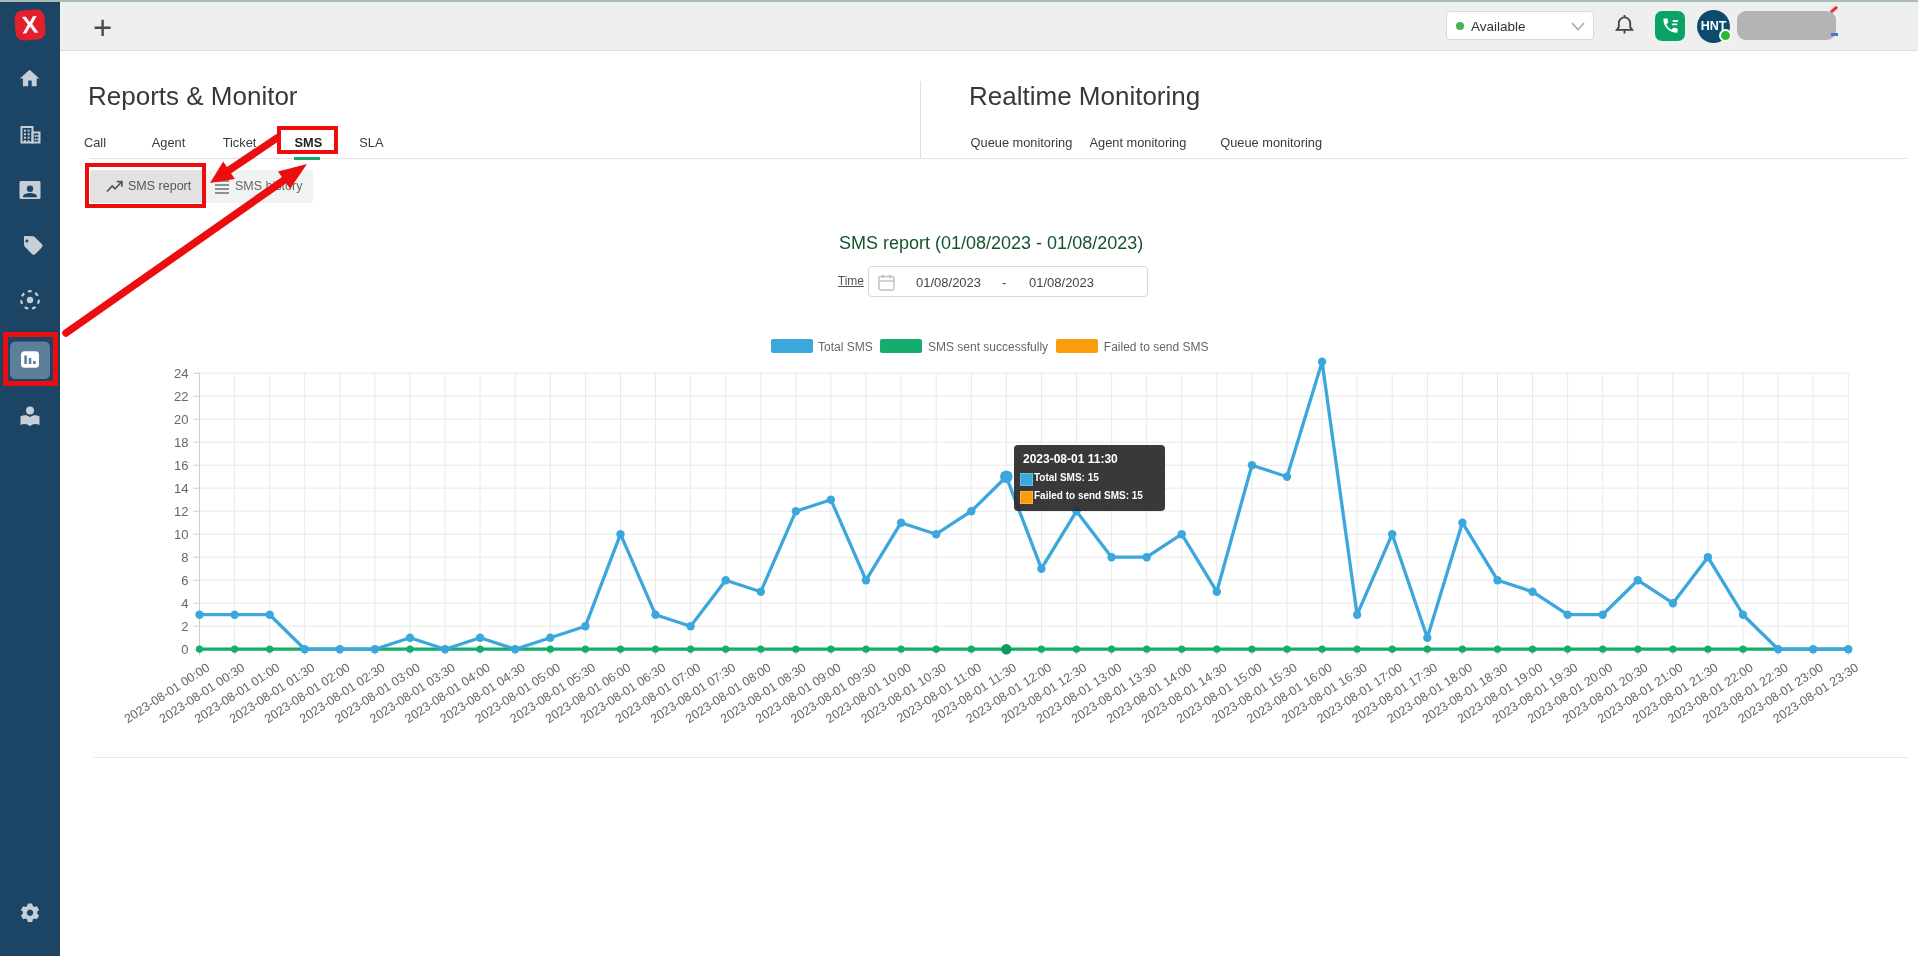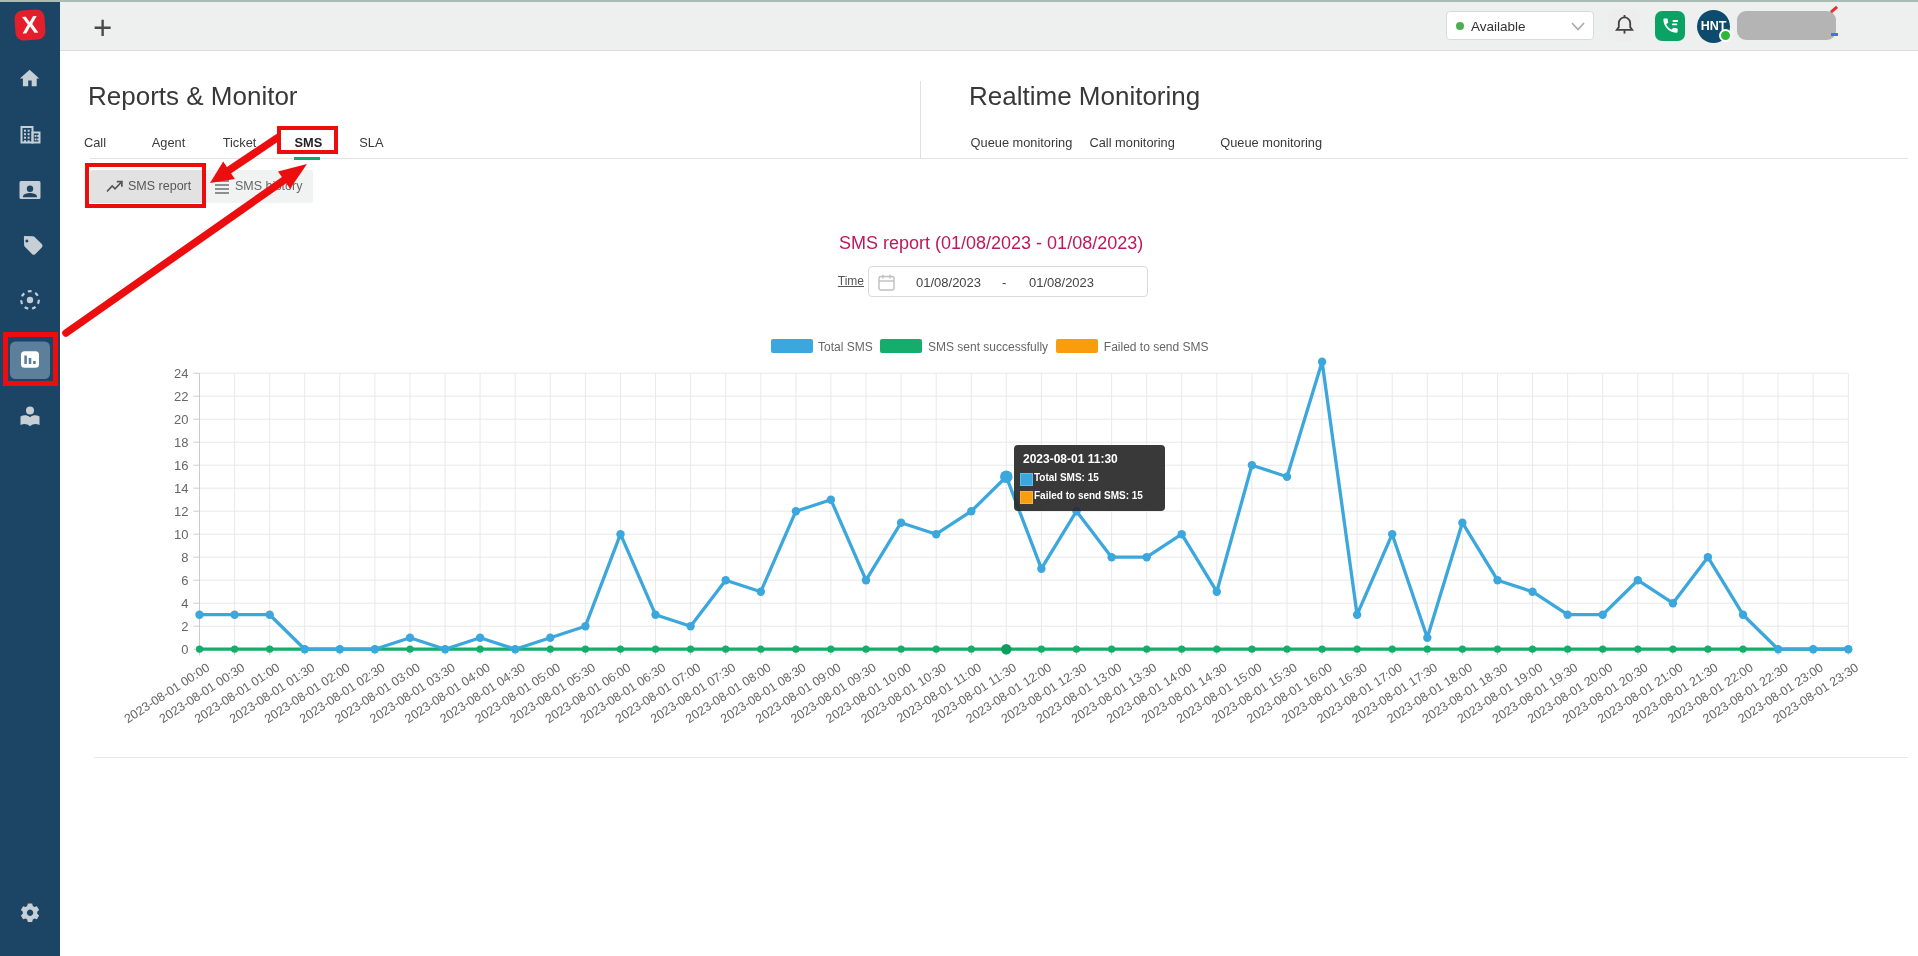--- a/index.html
+++ b/index.html
@@ -21,21 +21,21 @@
 h1 { font-size:26px; font-weight:400; color:#383838; }
 #h1l { left:88px; top:80.5px; }
 #h1r { left:969px; top:80.5px; }
 .tab { position:absolute; top:134.5px; font-size:12.8px; color:#3a3a3a; }
 #tabline { left:90px; top:158.2px; width:1818px; height:1px; background:#e3e3e3; }
 #vdiv { left:920px; top:81px; width:1px; height:77px; background:#e0e0e0; }
 #greenbar { left:293.5px; top:156.5px; width:26px; height:3.6px; background:#0fa96b; }
 #btn1 { left:90px; top:169.7px; width:114px; height:33.2px; background:#e2e2e3; border-radius:3px 0 0 3px; }
 #btn2 { left:204px; top:169.7px; width:108.7px; height:33.2px; background:#f1f2f2; border-radius:0 3px 3px 0; }
 .btxt { position:absolute; font-size:12.5px; color:#575757; }
-#ctitle { left:839px; top:233px; font-size:18px; color:#be185d; white-space:nowrap; }
+#ctitle { left:839px; top:233px; font-size:18px; color:#14532d; white-space:nowrap; }
 #tlab { left:810px; top:274px; width:54px; text-align:right; font-size:12px; color:#555;text-decoration:underline; }
 #tinput { left:868px; top:266px; width:280px; height:31px; border:1px solid #d9d9d9; border-radius:4px; background:#fff; }
 .dtxt { position:absolute; top:274.5px; font-size:13px; color:#444; }
 .sw { position:absolute; top:339px; width:42px; height:14px; border-radius:2px; }
 .lt { position:absolute; top:340px; font-size:12px; color:#666; }
 #tooltip { left:1014px; top:445px; width:150.5px; height:66px; background:rgba(42,42,42,0.93); border-radius:4px; color:#fff; }
 #tooltip .tt { position:absolute; left:9px; top:7px; font-size:12px; font-weight:bold; white-space:nowrap; }
 #tooltip .sq { position:absolute; left:5.5px; width:13px; height:13px; }
 #tooltip .rl { position:absolute; left:20px; font-size:10px; font-weight:bold; white-space:nowrap; }
 .redbox { position:absolute; border:4px solid #ec0e0e; }
@@ -134,21 +134,21 @@
 <div class="abs" id="bluetick"></div>
 
 <h1 class="abs" id="h1l">Reports &amp; Monitor</h1>
 <h1 class="abs" id="h1r">Realtime Monitoring</h1>
 <span class="tab" style="left:84px">Call</span>
 <span class="tab" style="left:151.8px">Agent</span>
 <span class="tab" style="left:222.7px">Ticket</span>
 <span class="tab" style="left:294.5px;font-weight:bold;color:#222">SMS</span>
 <span class="tab" style="left:359.3px">SLA</span>
 <span class="tab" style="left:970.6px">Queue monitoring</span>
-<span class="tab" style="left:1089.5px">Call monitoring</span>
+<span class="tab" style="left:1089.5px">Agent monitoring</span>
 <span class="tab" style="left:1220.3px">Queue monitoring</span>
 <div class="abs" id="tabline"></div>
 <div class="abs" id="vdiv"></div>
 <div class="abs" id="greenbar"></div>
 
 <div class="abs" id="btn1"></div>
 <div class="abs" id="btn2"></div>
 <svg class="abs" style="left:106px;top:179px" width="18" height="15" viewBox="0 0 18 15">
     <polyline points="1,12.5 6.2,7 9,9.8 15.5,3" fill="none" stroke="#555" stroke-width="1.7"></polyline>
     <polyline points="10.8,2.6 15.9,2.6 15.9,7.7" fill="none" stroke="#555" stroke-width="1.7"></polyline>

